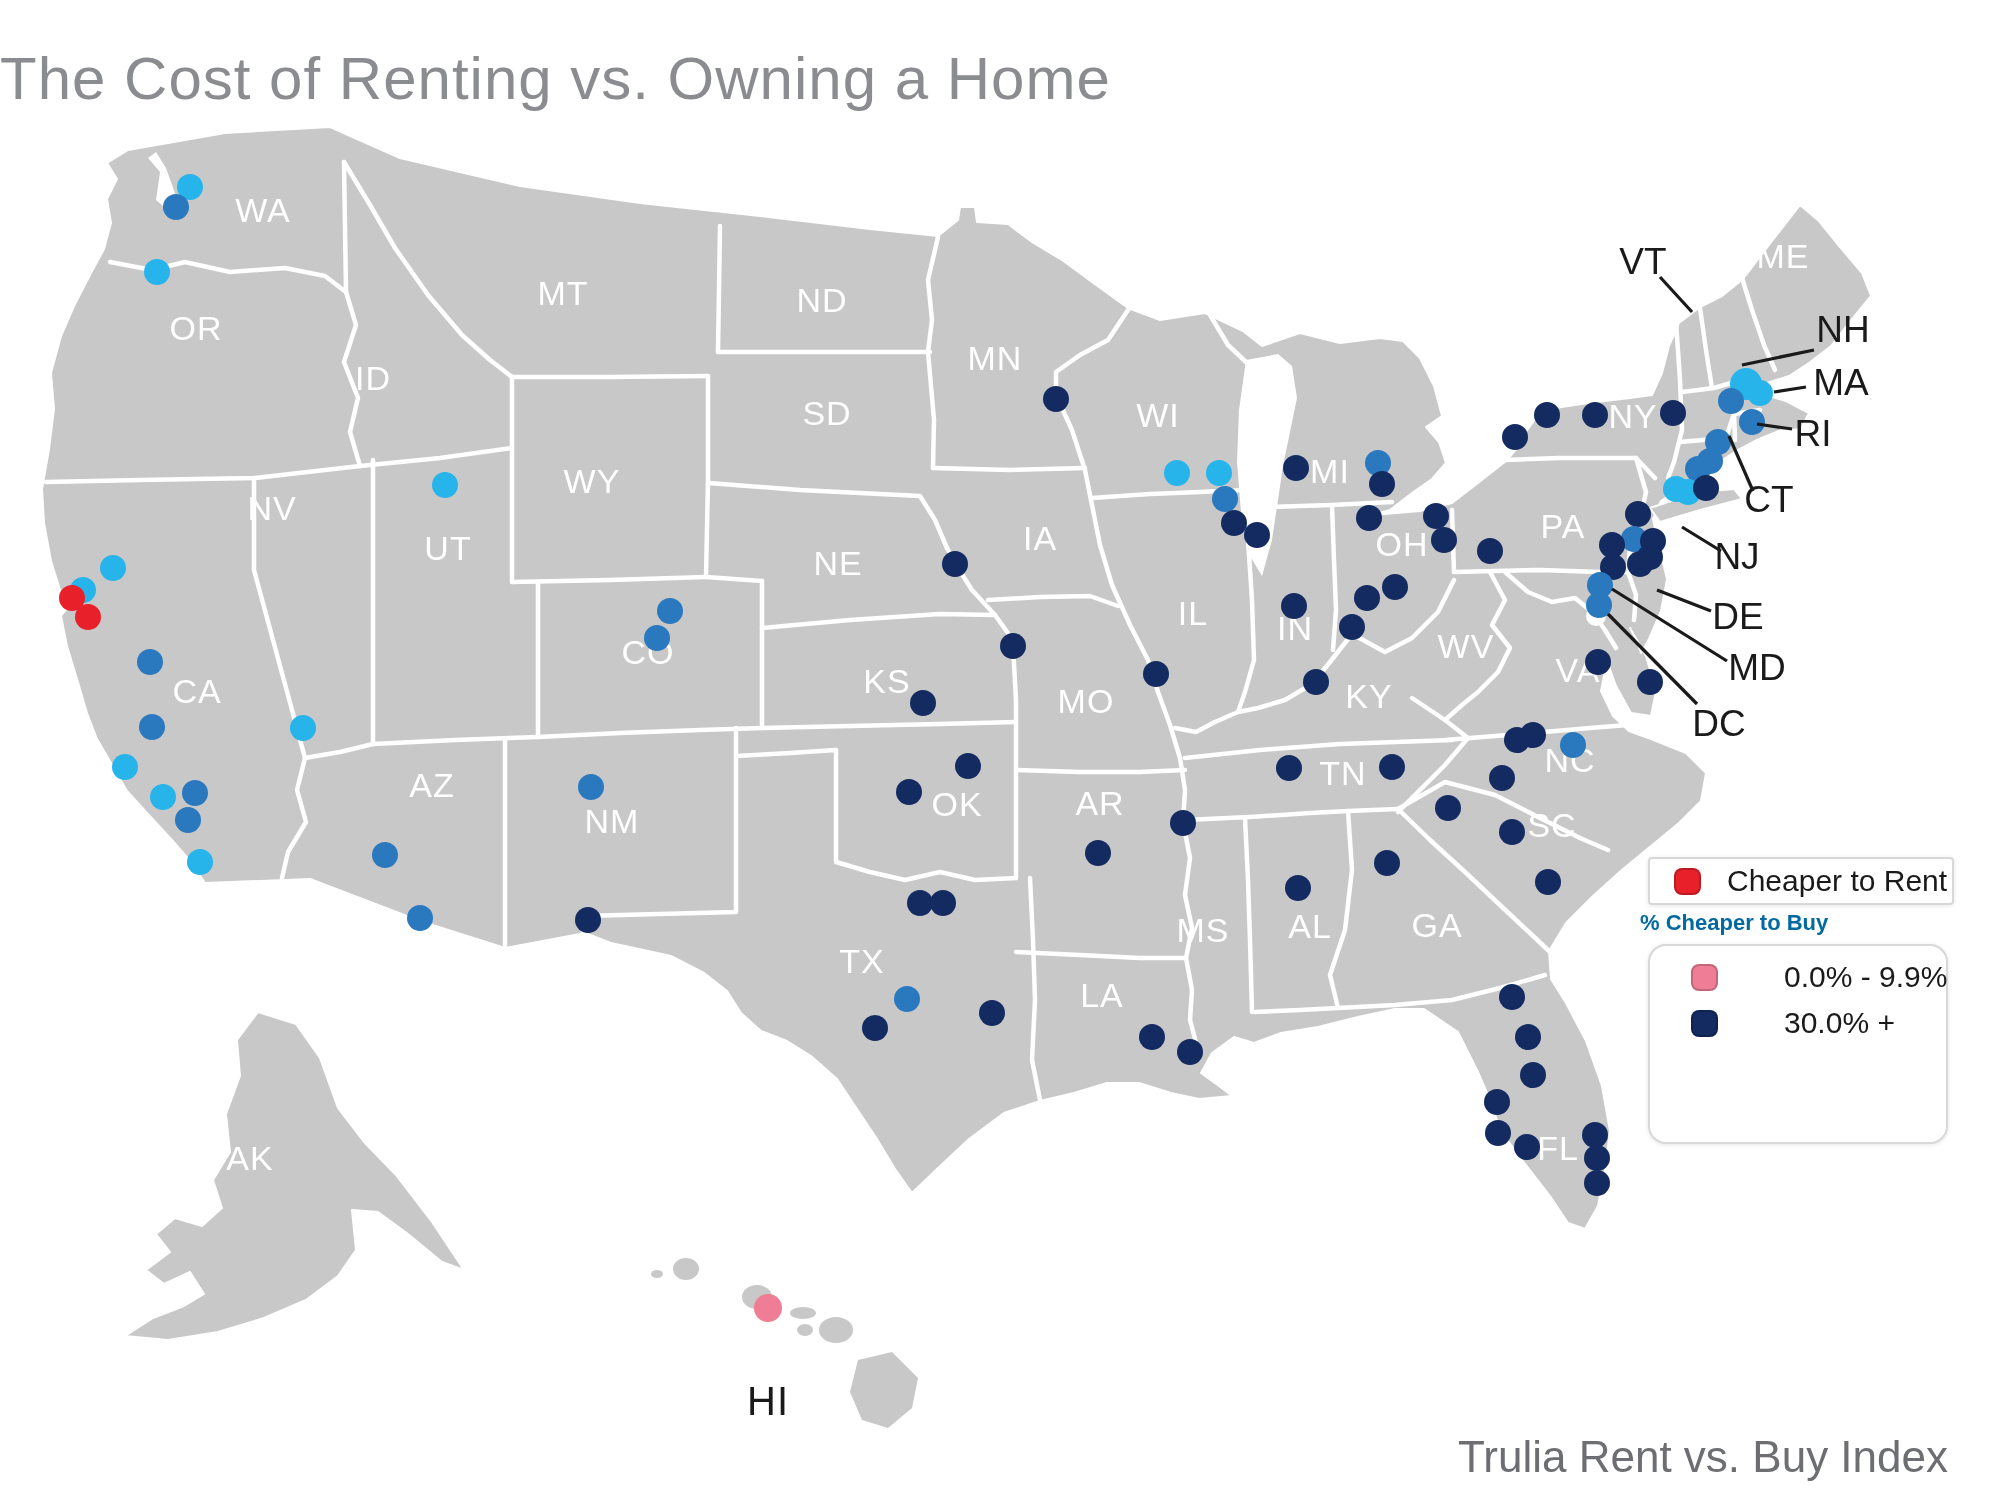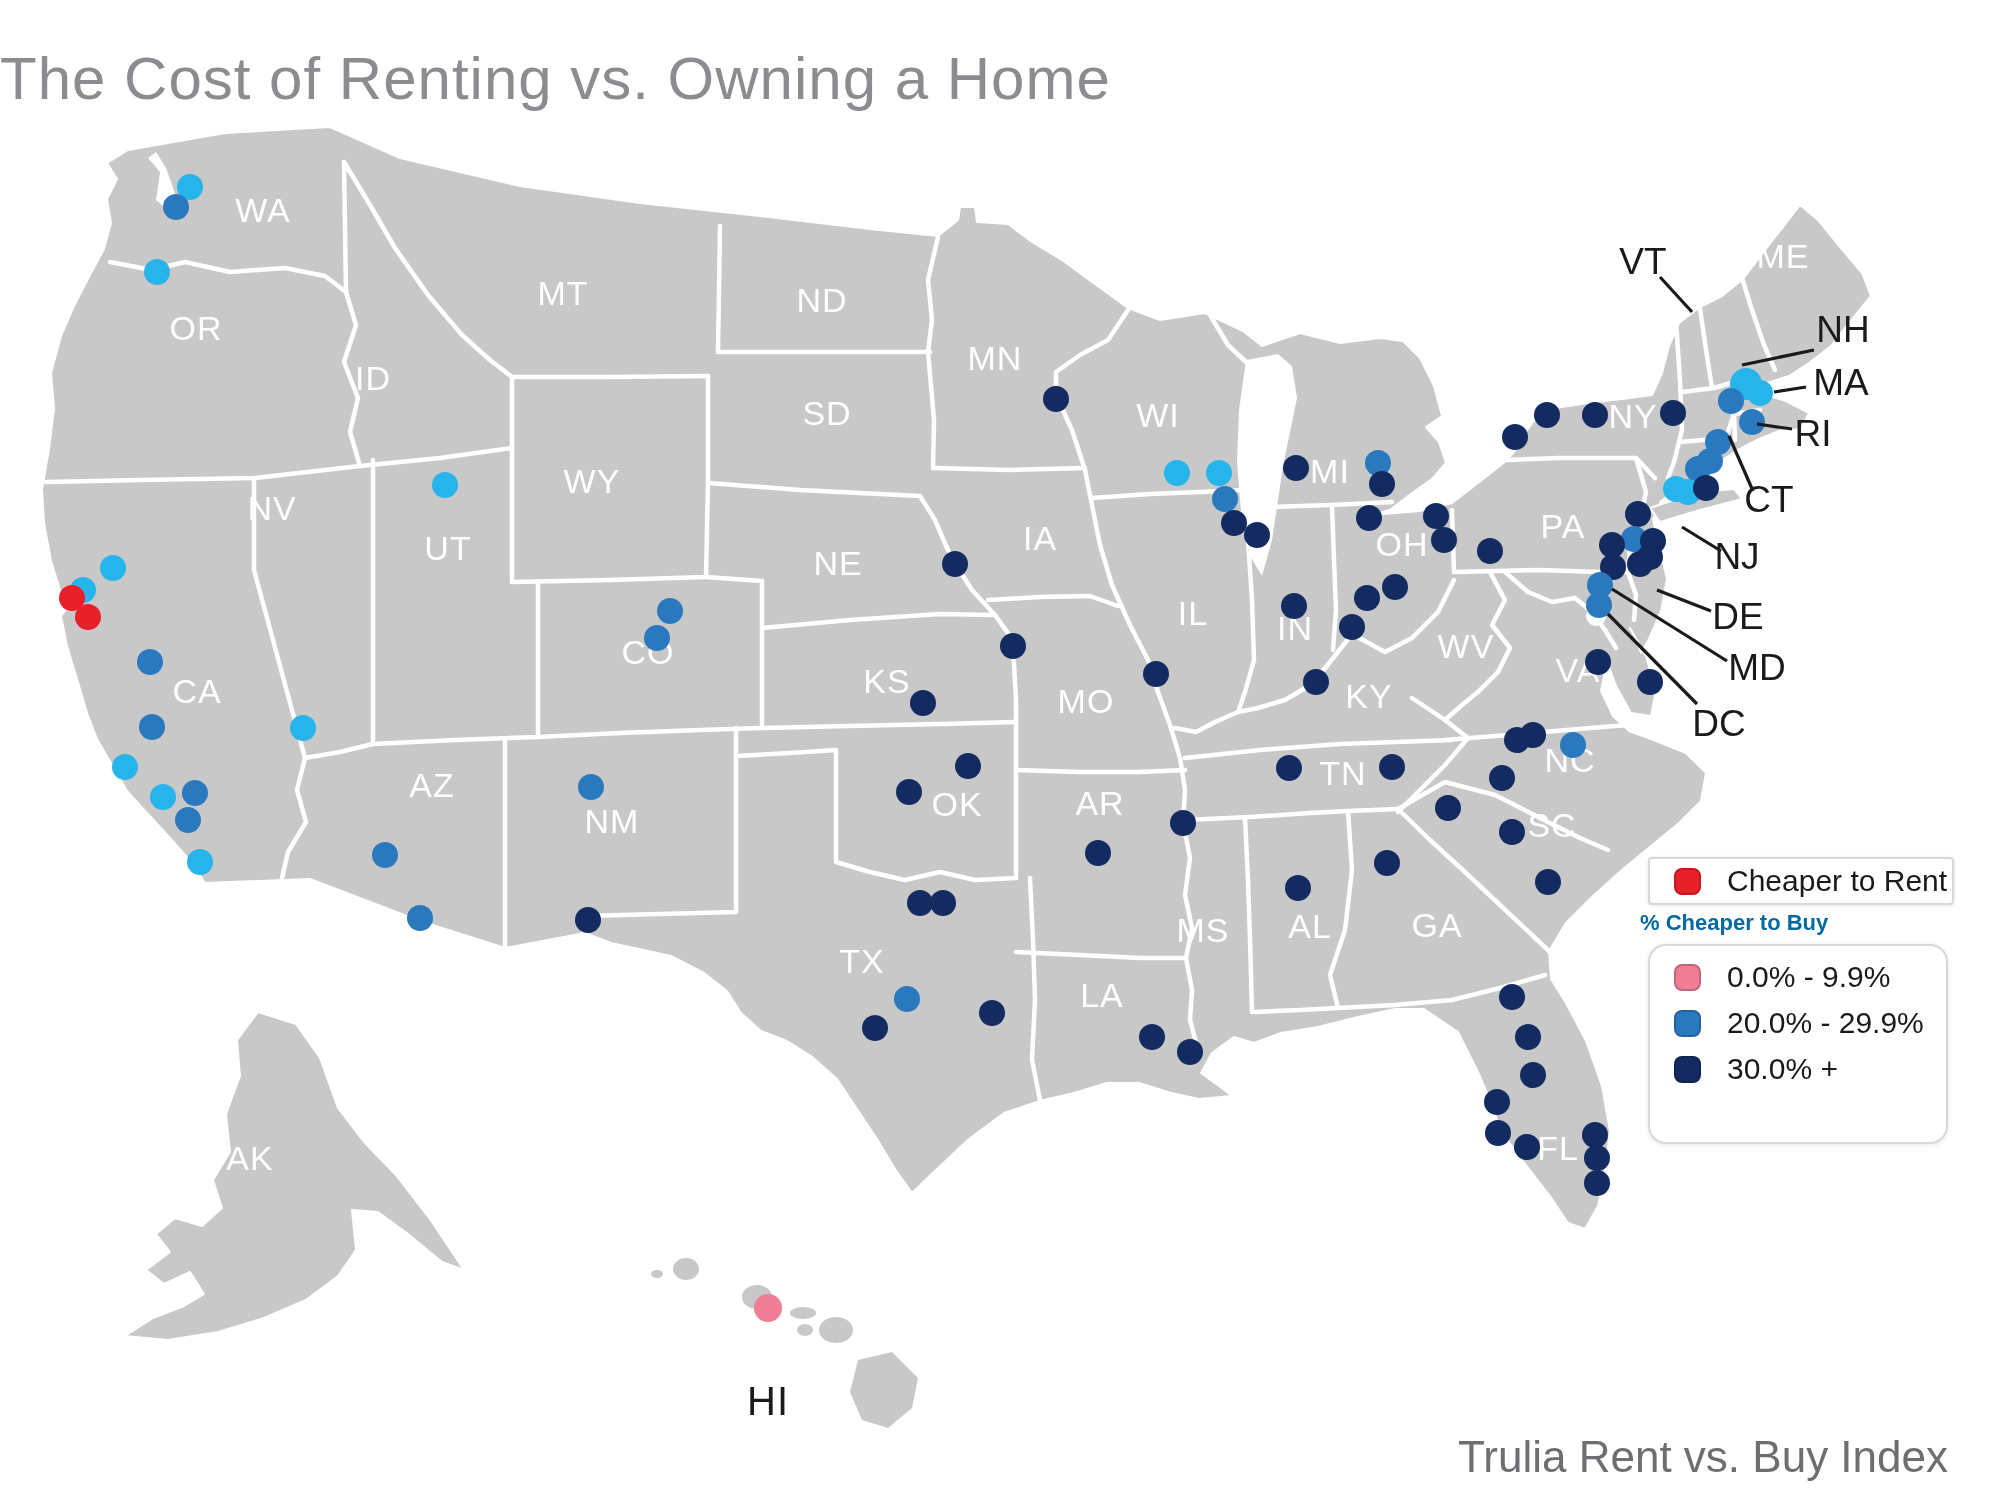--- a/index.html
+++ b/index.html
@@ -9,21 +9,21 @@
          font-size:60px;letter-spacing:1px;color:#8a8c8f;}
   #mapsvg{position:absolute;left:0;top:0;width:2000px;height:1500px;}
   .lg-rent{position:absolute;left:1648px;top:857px;width:302px;height:44px;
            background:#fff;border:2px solid #d8d8d8;border-radius:4px;
            display:flex;align-items:center;box-shadow:0 1px 4px rgba(0,0,0,.10);}
   .lg-head{position:absolute;left:1640px;top:910px;width:316px;
            font-size:22px;font-weight:bold;color:#0369a1;}
   .lg-buy{position:absolute;left:1648px;top:944px;width:300px;height:200px;
           background:#fff;border:2px solid #d8d8d8;border-radius:18px;
           box-shadow:0 1px 4px rgba(0,0,0,.10);box-sizing:border-box;padding-top:8px;}
-  .lrow{display:flex;align-items:center;height:46px;padding-left:24px;}
+  .lrow{display:flex;align-items:center;height:46px;padding-left:41px;gap:40px;}
   .sw{width:27px;height:27px;border-radius:8px;flex:0 0 auto;
       border:2px solid rgba(0,0,0,.18);box-sizing:border-box;}
   .lbl{margin-left:26px;font-size:30px;color:#1a1a1a;white-space:nowrap;}
   .attrib{position:absolute;right:52px;top:1432px;font-size:44px;color:#6d6e71;}
 </style>
 </head>
 <body>
 
 <div class="title">The Cost of Renting vs. Owning a Home</div>
 
@@ -319,22 +319,18 @@
   <span class="sw" id="rent-swatch" style="margin-left: 24px; background: rgb(232, 32, 42);"></span>
   <span class="lbl">Cheaper to Rent</span>
 </div>
 <div class="lg-head">% Cheaper to Buy</div>
 <div class="lg-buy" id="buy-box">
     <div class="lrow">
       <span class="sw" style="background: rgb(239, 125, 149);"></span>
       <span class="lbl">0.0% - 9.9%</span>
     </div>
     <div class="lrow">
-      <span class="sw" style="background: rgb(42, 121, 191);"></span>
-      <span class="lbl">20.0% - 29.9%</span>
-    </div>
-    <div class="lrow">
       <span class="sw" style="background: rgb(19, 43, 97);"></span>
       <span class="lbl">30.0% +</span>
     </div>
   </div>
 
 <div class="attrib">Trulia Rent vs. Buy Index</div>
 
 </body></html>

